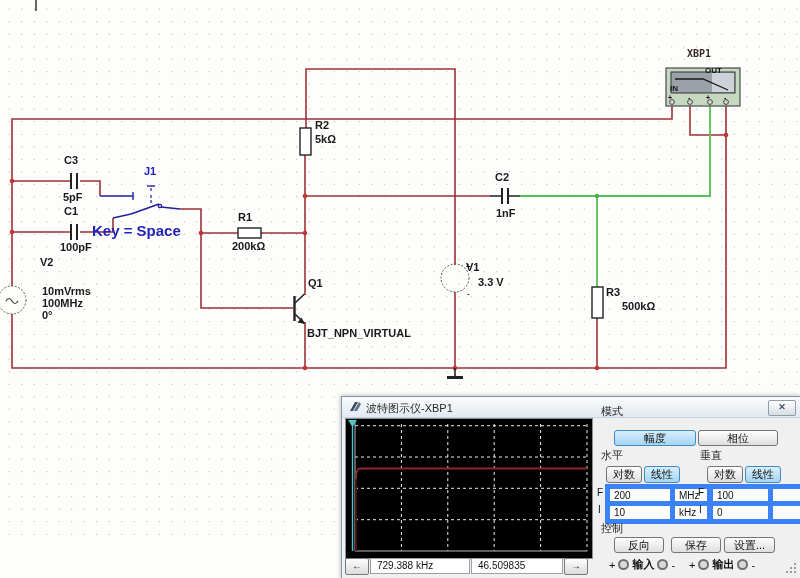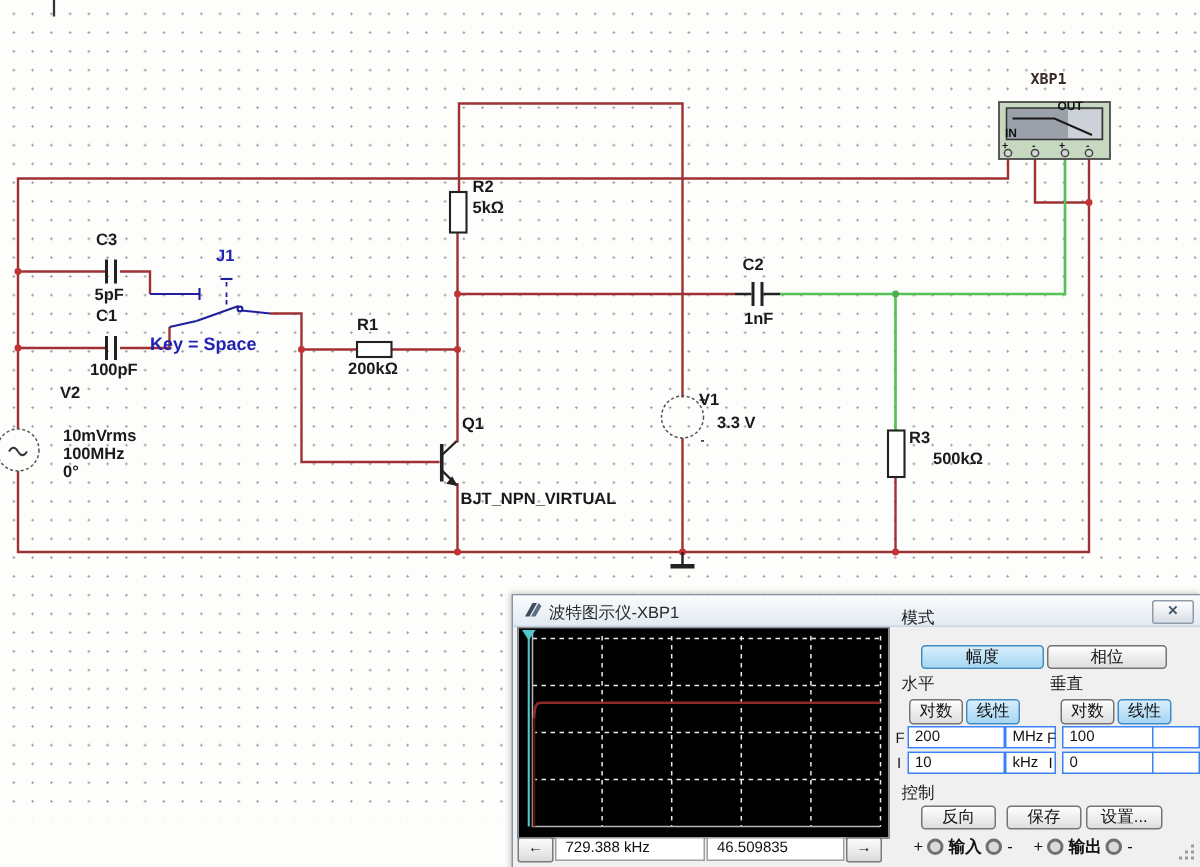--- a/index.html
+++ b/index.html
@@ -35,21 +35,21 @@
   #readoutbar{left:3px;top:161px;width:248px;height:17px;display:flex;gap:1px;}
   .ro-btn{width:22px;height:15px;background:linear-gradient(#fdfdfd,#dcdcdc);border:1px solid #7a7a7a;
     border-radius:2px;text-align:center;line-height:13px;font-size:10px;font-weight:bold;color:#111;}
   .ro-field{height:13px;background:#fff;border:1px solid #9aa0a6;font-size:10px;color:#111;
     padding:1px 0 0 6px;}
   
   .grp{font-size:11px;color:#1a1a1a;white-space:nowrap;}
   .btn{background:linear-gradient(#fefefe,#dedede);border:1px solid #757575;border-radius:3px;
     font-size:11px;color:#111;text-align:center;white-space:nowrap;}
   .btn.sel{background:linear-gradient(#d8eefc,#a5d6f3);border:1px solid #3f8cc4;}
-  .fld{background:#fff;border:1px solid #3b82f6;font-size:10px;color:#111;padding:1px 0 0 4px;}
+  .fld{background:#fff;border:5px solid #3b82f6;font-size:10px;color:#111;padding:1px 0 0 4px;}
   .flbl{font-size:10px;color:#111;}
   .term-row{display:flex;align-items:center;gap:3px;font-size:11px;color:#111;}
   .donut{width:7px;height:7px;border-radius:50%;border:2px solid #6f6f6f;background:#d9d9d9;display:inline-block;}
   .term-name{font-weight:bold;}
   #grip{left:444px;top:166px;width:10px;height:10px;}
   .grip-dot{position:absolute;width:2px;height:2px;background:#9b9b9b;}
 </style>
 </head>
 <body>
 
@@ -162,21 +162,21 @@
             <circle cx="726" cy="102" r="2.4"></circle>
         </g>
       </g>
     </svg>
 
     <div class="abs lbl" style="left:64px;top:155px">C3</div>
     <div class="abs val" style="left:63px;top:192px">5pF</div>
     <div class="abs lbl" style="left:64px;top:206px">C1</div>
     <div class="abs val" style="left:60px;top:242px">100pF</div>
     <div class="abs lbl blue" style="left:144px;top:166px">J1</div>
-    <div class="abs val blue" style="left:100px;top:223px;font-size:12px">Key = Space</div>
+    <div class="abs val blue" style="left:92px;top:223px;font-size:15px">Key = Space</div>
     <div class="abs lbl" style="left:40px;top:257px">V2</div>
     <div class="abs val" style="left:42px;top:286px">10mVrms</div>
     <div class="abs val" style="left:42px;top:298px">100MHz</div>
     <div class="abs val" style="left:42px;top:310px">0°</div>
     <div class="abs lbl" style="left:238px;top:212px">R1</div>
     <div class="abs val" style="left:232px;top:241px">200kΩ</div>
     <div class="abs lbl" style="left:315px;top:120px">R2</div>
     <div class="abs val" style="left:315px;top:134px">5kΩ</div>
     <div class="abs lbl" style="left:308px;top:278px">Q1</div>
     <div class="abs val" style="left:307px;top:328px">BJT_NPN_VIRTUAL</div>

